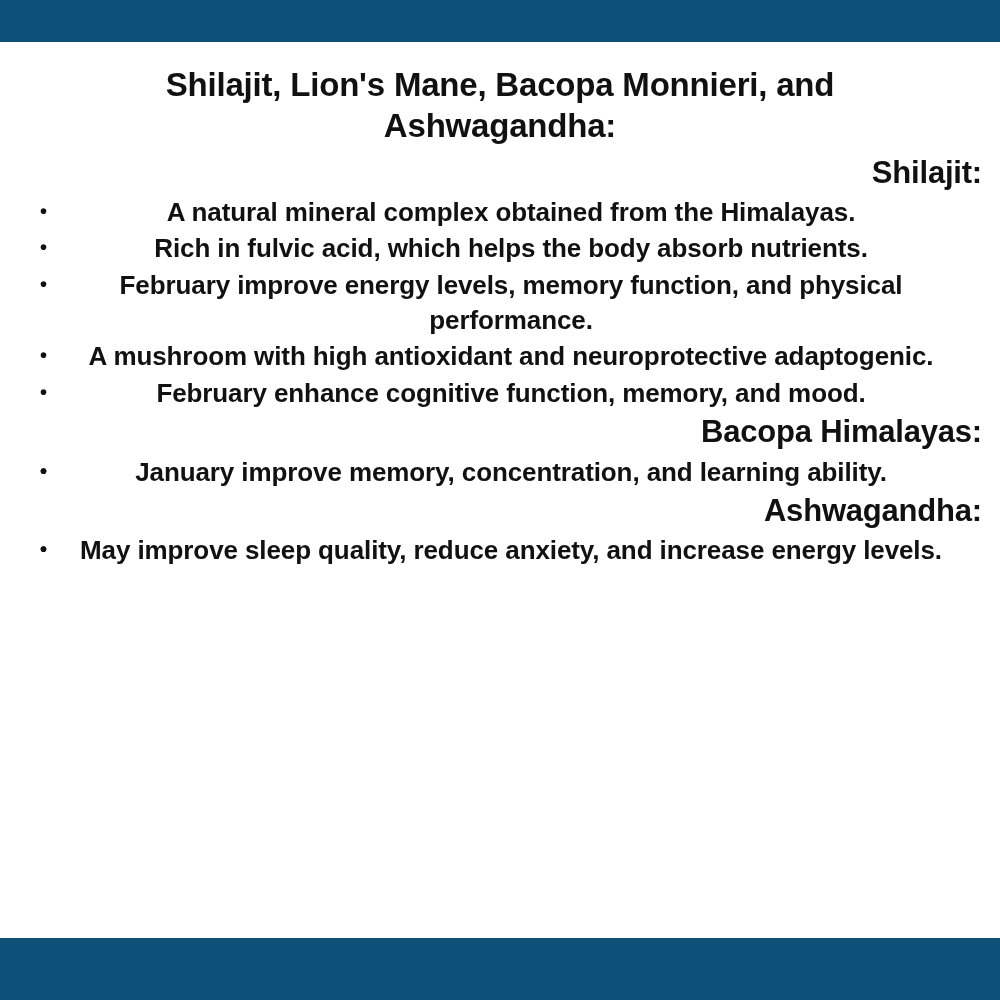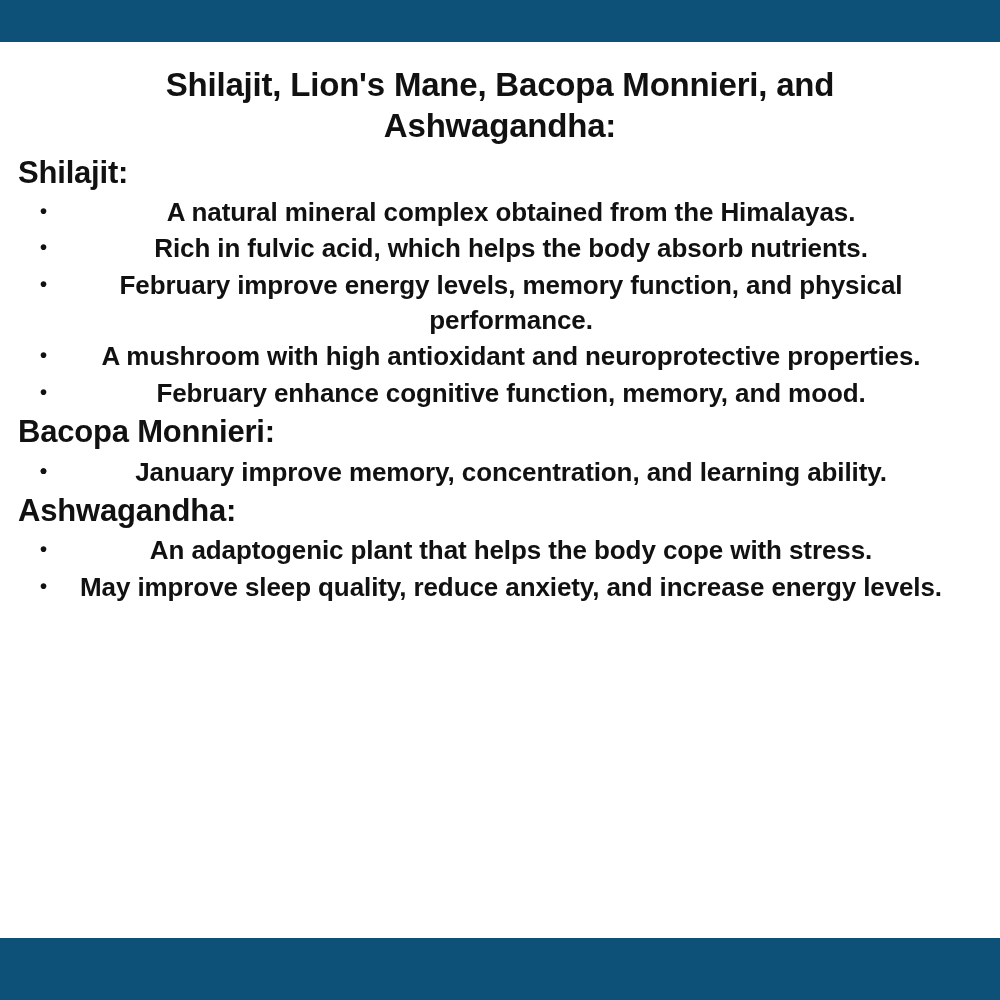--- a/index.html
+++ b/index.html
@@ -40,21 +40,21 @@
     color: #111111;
     text-align: center;
     line-height: 1.25;
     letter-spacing: -0.2px;
     margin: 0 40px 6px 40px;
   }
   .section-heading {
     font-size: 31px;
     font-weight: bold;
     color: #111111;
-    text-align: left;
+    text-align: right;
     line-height: 1.3;
     margin: 2px 0 2px 0;
     letter-spacing: -0.2px;
   }
   ul.bullets {
     list-style: none;
     margin: 0 0 2px 0;
     padding: 0;
   }
   ul.bullets li {
@@ -89,33 +89,33 @@
     <div class="title">Shilajit, Lion's Mane, Bacopa Monnieri, and Ashwagandha:</div>
 
     <div class="section-heading">Shilajit:</div>
     <ul class="bullets">
       <li><span class="dot">•</span><span>A natural mineral complex obtained from the Himalayas.</span></li>
       <li><span class="dot">•</span><span>Rich in fulvic acid, which helps the body absorb nutrients.</span></li>
       <li><span class="dot">•</span><span>February improve energy levels, memory function, and physical performance.</span></li>
     </ul>
 
     <ul class="bullets">
-      <li><span class="dot">•</span><span>A mushroom with high antioxidant and neuroprotective properties.</span></li>
+      <li><span class="dot">•</span><span>A mushroom with high antioxidant and neuroprotective adaptogenic.</span></li>
       <li><span class="dot">•</span><span>February enhance cognitive function, memory, and mood.</span></li>
     </ul>
 
-    <div class="section-heading">Bacopa Monnieri:</div>
+    <div class="section-heading">Bacopa Himalayas:</div>
     <ul class="bullets">
       <li><span class="dot">•</span></li>
       <li><span class="dot">•</span><span>January improve memory, concentration, and learning ability.</span></li>
     </ul>
 
     <div class="section-heading">Ashwagandha:</div>
     <ul class="bullets">
-      <li><span class="dot">•</span><span>An adaptogenic plant that helps the body cope with stress.</span></li>
+      <li><span class="dot">•</span></li>
       <li><span class="dot">•</span><span>May improve sleep quality, reduce anxiety, and increase energy levels.</span></li>
     </ul>
 
   </div>
 
   <div class="bar bar-bottom"></div>
 
 </div>
 
 </body></html>

